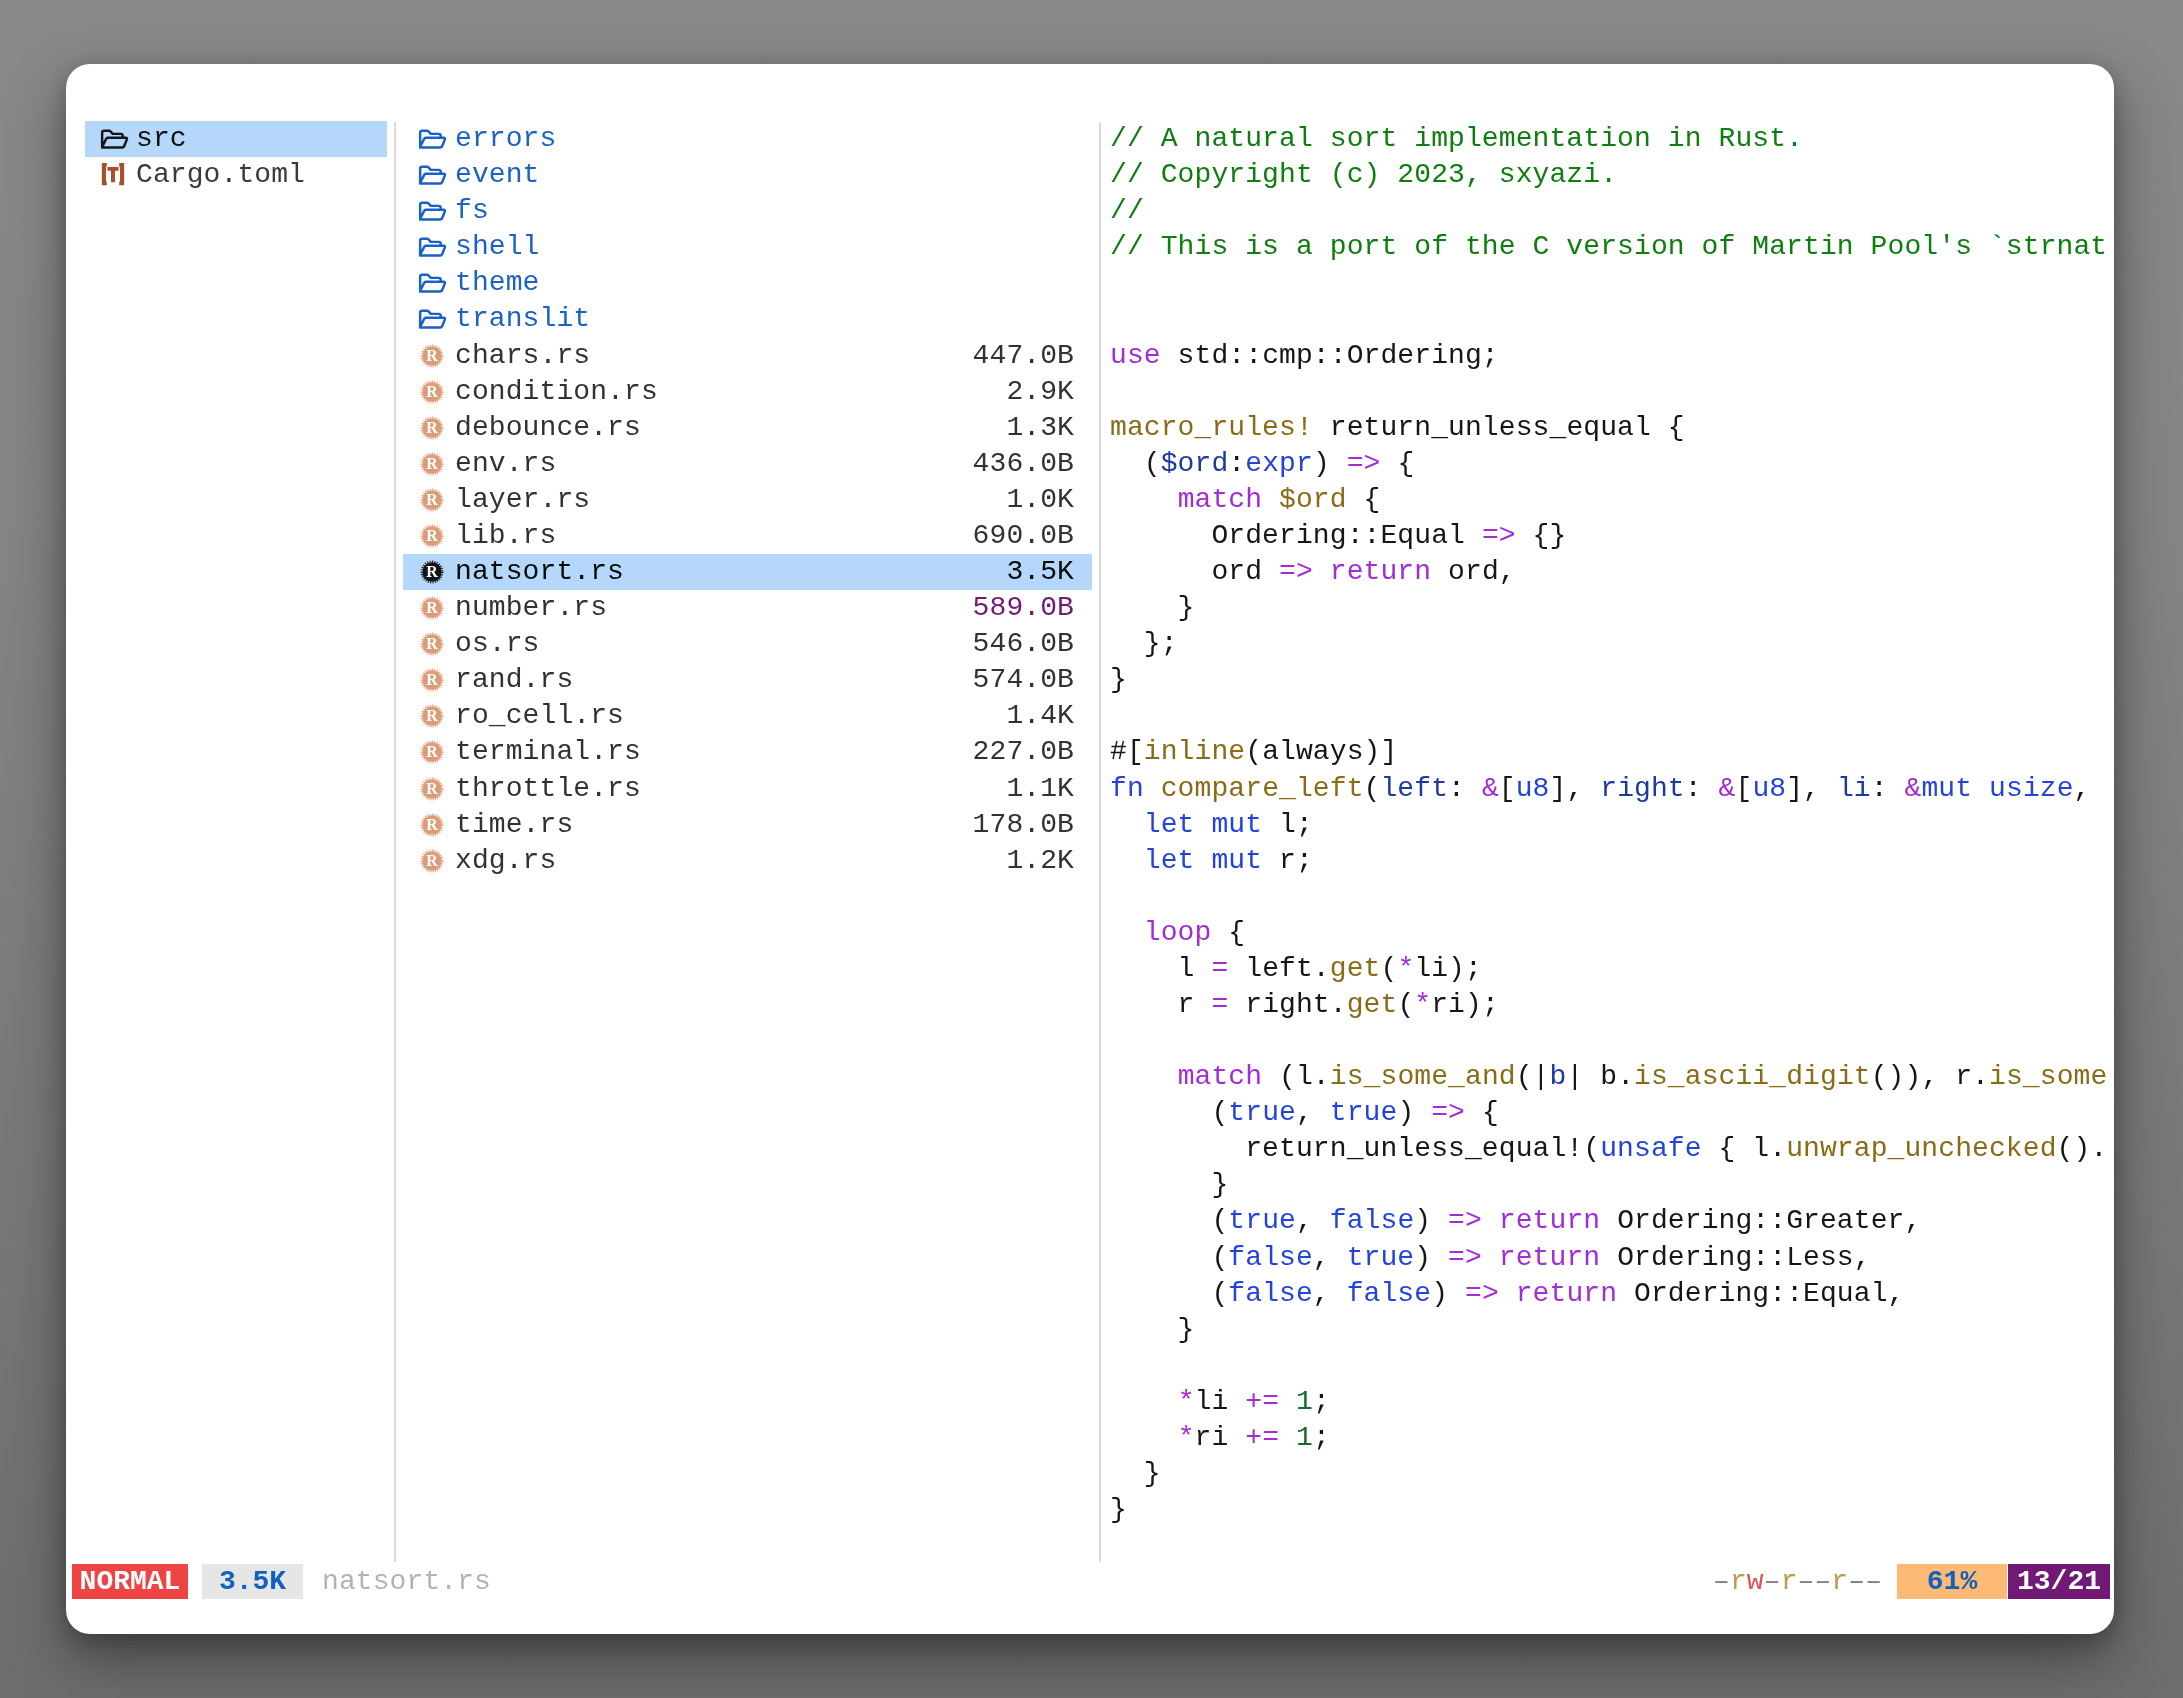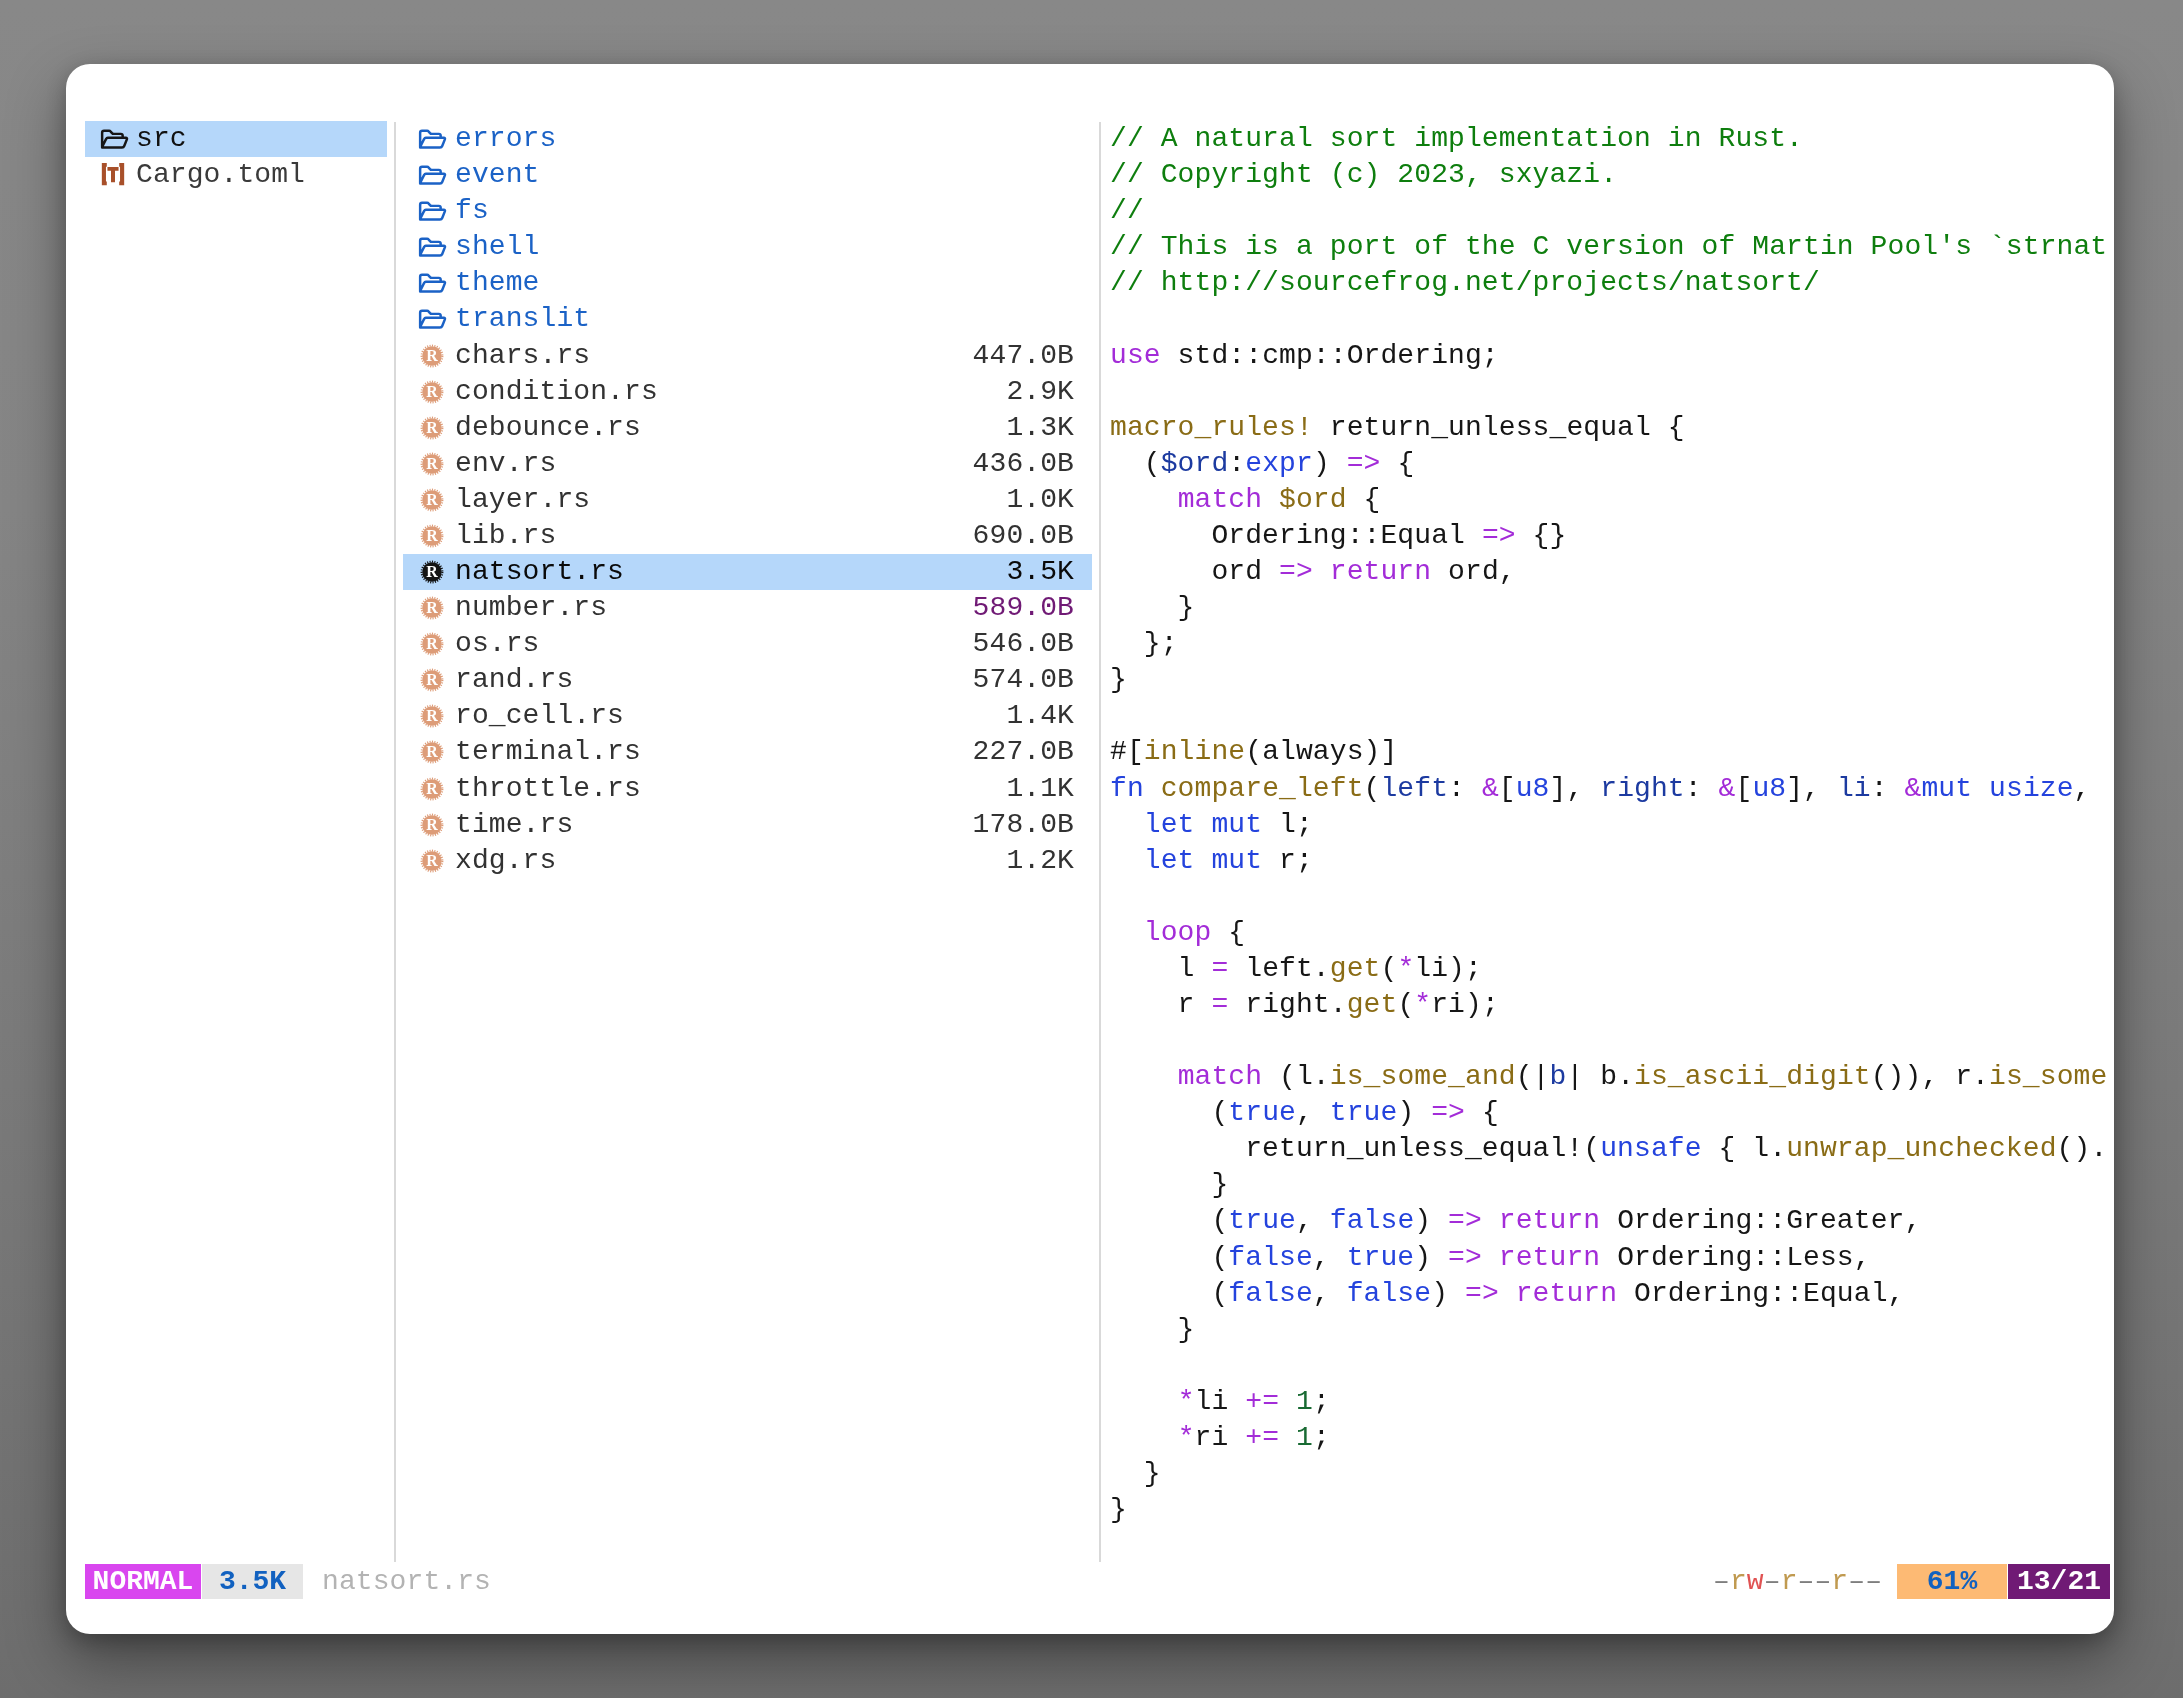--- a/index.html
+++ b/index.html
@@ -162,21 +162,20 @@
       <circle cx="15.5" cy="15.5" r="11.6" fill="#dd9c78"></circle>
       <circle cx="15.5" cy="15.5" r="12.4" fill="none" stroke="#dd9c78" stroke-width="2.4" stroke-dasharray="1.3 1.6"></circle>
       <text x="15.6" y="22" font-family="Liberation Serif" font-size="19" font-weight="bold" fill="#ffffff" text-anchor="middle">R</text>
     </svg>
 <div class="t" style="left:389px;top:779px;color:#323232">xdg.rs</div>
 <div class="fsize" style="left:839px;top:779px;width:169px;color:#323232">1.2K</div>
 <div class="t" style="left:1044px;top:57px"><span class="c">// A natural sort implementation in Rust.</span></div>
 <div class="t" style="left:1044px;top:93px"><span class="c">// Copyright (c) 2023, sxyazi.</span></div>
 <div class="t" style="left:1044px;top:129px"><span class="c">//</span></div>
 <div class="t" style="left:1044px;top:165px"><span class="c">// This is a port of the C version of Martin Pool's `strnat</span></div>
-<div class="t" style="left:1044px;top:201px"><span class="c">// http://sourcefrog.net/projects/natsort/</span></div>
 <div class="t" style="left:1044px;top:274px"><span class="k">use</span> std::cmp::Ordering;</div>
 <div class="t" style="left:1044px;top:346px"><span class="b">macro_rules!</span> return_unless_equal {</div>
 <div class="t" style="left:1044px;top:382px">  (<span class="n">$ord</span>:<span class="u">expr</span>) <span class="k">=&gt;</span> {</div>
 <div class="t" style="left:1044px;top:418px">    <span class="k">match</span> <span class="b">$ord</span> {</div>
 <div class="t" style="left:1044px;top:454px">      Ordering::Equal <span class="k">=&gt;</span> {}</div>
 <div class="t" style="left:1044px;top:490px">      ord <span class="k">=&gt;</span> <span class="k">return</span> ord,</div>
 <div class="t" style="left:1044px;top:526px">    }</div>
 <div class="t" style="left:1044px;top:562px">  };</div>
 <div class="t" style="left:1044px;top:598px">}</div>
 <div class="t" style="left:1044px;top:670px">#[<span class="b">inline</span>(always)]</div>
@@ -191,19 +190,19 @@
 <div class="t" style="left:1044px;top:1067px">        return_unless_equal!(<span class="u">unsafe</span> { l.<span class="b">unwrap_unchecked</span>().</div>
 <div class="t" style="left:1044px;top:1103px">      }</div>
 <div class="t" style="left:1044px;top:1139px">      (<span class="u">true</span>, <span class="u">false</span>) <span class="k">=&gt;</span> <span class="k">return</span> Ordering::Greater,</div>
 <div class="t" style="left:1044px;top:1176px">      (<span class="u">false</span>, <span class="u">true</span>) <span class="k">=&gt;</span> <span class="k">return</span> Ordering::Less,</div>
 <div class="t" style="left:1044px;top:1212px">      (<span class="u">false</span>, <span class="u">false</span>) <span class="k">=&gt;</span> <span class="k">return</span> Ordering::Equal,</div>
 <div class="t" style="left:1044px;top:1248px">    }</div>
 <div class="t" style="left:1044px;top:1320px">    <span class="k">*</span>li <span class="k">+=</span> <span class="g">1</span>;</div>
 <div class="t" style="left:1044px;top:1356px">    <span class="k">*</span>ri <span class="k">+=</span> <span class="g">1</span>;</div>
 <div class="t" style="left:1044px;top:1392px">  }</div>
 <div class="t" style="left:1044px;top:1428px">}</div>
-<div class="badge" style="left:19px;top:1500px;width:116px;background:#d946ef;color:#fff">NORMAL</div>
+<div class="badge" style="left:6px;top:1500px;width:116px;background:#ef4444;color:#fff">NORMAL</div>
 <div class="badge" style="left:136px;top:1500px;width:101px;background:#e6e6e6;color:#1161c0">3.5K</div>
 <div class="t" style="left:256px;top:1500px;color:#b3b3b3">natsort.rs</div>
 <div class="t" style="left:1647px;top:1500px"><span style="color:#7e7e7e">–</span><span style="color:#c09a50">r</span><span style="color:#e05252">w</span><span style="color:#7e7e7e">–</span><span style="color:#c09a50">r</span><span style="color:#7e7e7e">––</span><span style="color:#c09a50">r</span><span style="color:#7e7e7e">––</span></div>
 <div class="badge" style="left:1831px;top:1500px;width:110px;background:#fdba74;color:#1161c0">61%</div>
 <div class="badge" style="left:1942px;top:1500px;width:102px;background:#701a75;color:#fff">13/21</div>
 </div>
 
 </body></html>

